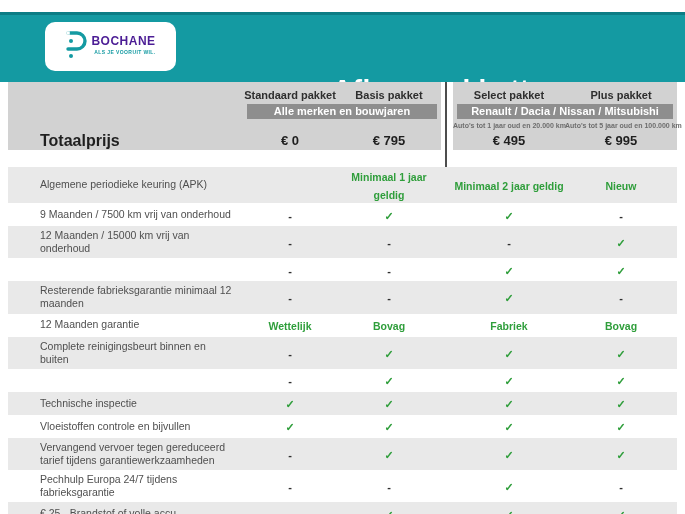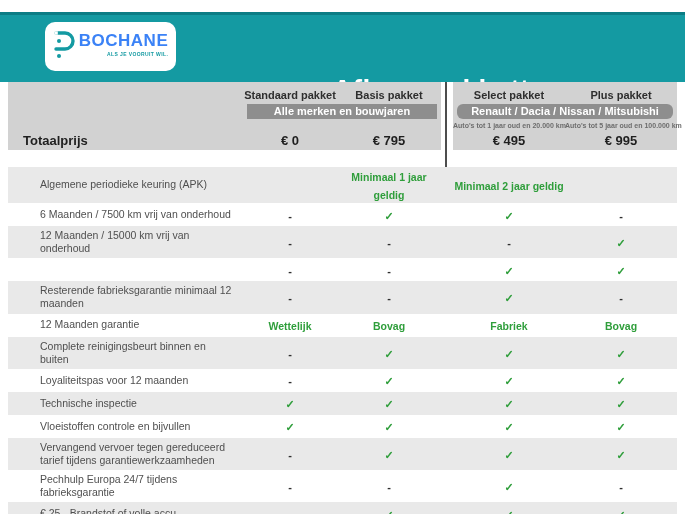--- a/index.html
+++ b/index.html
@@ -29,23 +29,23 @@
     border-radius: 10px;
     display: flex;
     align-items: center;
     justify-content: center;
     gap: 4px;
     padding: 4px 8px 8px 6px;
   }
   .logo-icon { width: 24px; height: 30px; flex: 0 0 auto; }
   .logo-text-wrap { display: flex; flex-direction: column; align-items: flex-end; }
   .logo-word {
-    font-size: 17px;
-    font-weight: bold;
-    color: #3b82f6;
+    font-size: 12px;
+    font-weight: bold;
+    color: #4c1d95;
     letter-spacing: 0.5px;
     line-height: 1;
   }
   .logo-tagline {
     font-size: 5px;
     font-weight: bold;
     color: #149aa2;
     letter-spacing: 0.4px;
     margin-top: 2px;
   }
@@ -107,39 +107,39 @@
     color: #ffffff;
     font-size: 11px;
     font-weight: bold;
     text-align: center;
     line-height: 15px;
     height: 15px;
     margin: 1px 4px 0 4px;
     align-self: start;
   }
   .badge-left  { grid-column: 2 / 4; grid-row: 2; }
-  .badge-right { grid-column: 5 / 7; grid-row: 2; border-radius: 6px; }
+  .badge-right { grid-column: 5 / 7; grid-row: 2; }
 
   .fine-print {
     font-size: 7px;
     font-weight: bold;
     color: #6d6d6d;
     text-align: center;
     align-self: center;
     white-space: nowrap;
   }
   .note-select { grid-column: 5; grid-row: 3; }
   .note-plus   { grid-column: 6; grid-row: 3; }
 
   .total-label {
     grid-column: 1; grid-row: 4;
-    font-size: 13px;
+    font-size: 16px;
     font-weight: bold;
     color: #1f1f1f;
-    padding-left: 15px;
+    padding-left: 32px;
     align-self: center;
   }
   .total-price {
     font-size: 13px;
     font-weight: bold;
     color: #1f1f1f;
     text-align: center;
     align-self: center;
   }
   .tp-std    { grid-column: 2; grid-row: 4; }
@@ -219,23 +219,24 @@
     <div class="total-price tp-basis">€ 795</div>
     <div class="total-price tp-select">€ 495</div>
     <div class="total-price tp-plus">€ 995</div>
   </div>
 
   <div class="rows-wrap">
       <div class="frow">
         <div class="flabel">Algemene periodieke keuring (APK)</div>
         <div class="fcell c3"><span class="gtext">Minimaal 1 jaar geldig</span></div>
         <div class="fcell c5"><span class="gtext">Minimaal 2 jaar geldig</span></div>
-      </div>
-      <div class="frow">
-        <div class="flabel">6 Maanden / 7500 km vrij van onderhoud</div>
+        <div class="fcell c6"><span class="gtext">Nieuw</span></div>
+      </div>
+      <div class="frow">
+        <div class="flabel">9 Maanden / 7500 km vrij van onderhoud</div>
         <div class="fcell c2"><span class="dash">-</span></div>
         <div class="fcell c3"><span class="check">✓</span></div>
         <div class="fcell c5"><span class="check">✓</span></div>
         <div class="fcell c6"><span class="dash">-</span></div>
       </div>
       <div class="frow">
         <div class="flabel">12 Maanden / 15000 km vrij van onderhoud</div>
         <div class="fcell c2"><span class="dash">-</span></div>
         <div class="fcell c3"><span class="dash">-</span></div>
         <div class="fcell c5"><span class="dash">-</span></div>
@@ -262,21 +263,20 @@
         <div class="fcell c6"><span class="gtext">Bovag</span></div>
       </div>
       <div class="frow">
         <div class="flabel">Complete reinigingsbeurt binnen en buiten</div>
         <div class="fcell c2"><span class="dash">-</span></div>
         <div class="fcell c3"><span class="check">✓</span></div>
         <div class="fcell c5"><span class="check">✓</span></div>
         <div class="fcell c6"><span class="check">✓</span></div>
       </div>
       <div class="frow">
-        <div class="flabel">Loyaliteitspas voor 12 maanden</div>
         <div class="fcell c2"><span class="dash">-</span></div>
         <div class="fcell c3"><span class="check">✓</span></div>
         <div class="fcell c5"><span class="check">✓</span></div>
         <div class="fcell c6"><span class="check">✓</span></div>
       </div>
       <div class="frow">
         <div class="flabel">Technische inspectie</div>
         <div class="fcell c2"><span class="check">✓</span></div>
         <div class="fcell c3"><span class="check">✓</span></div>
         <div class="fcell c5"><span class="check">✓</span></div>

